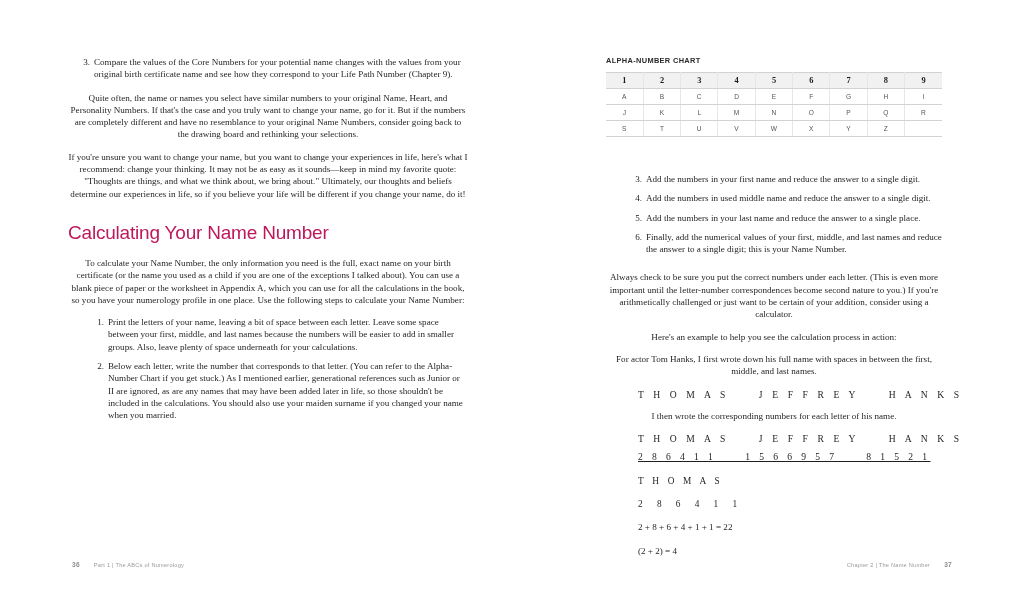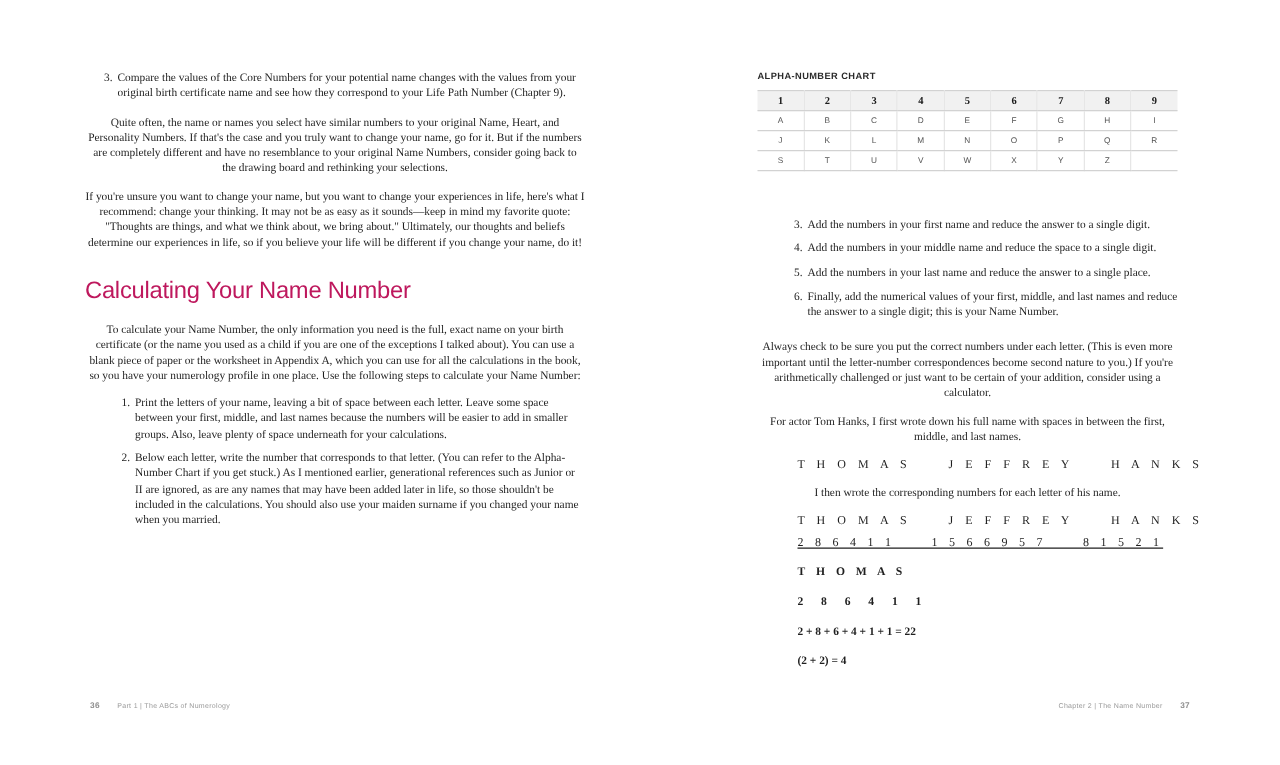--- a/index.html
+++ b/index.html
@@ -267,47 +267,48 @@
         </tbody>
       </table>
 
       <ol class="steps indented" style="margin-top:36px;">
         <li>
           <span class="num">3.</span>
           <span>Add the numbers in your first name and reduce the answer to a single digit.</span>
         </li>
         <li>
           <span class="num">4.</span>
-          <span>Add the numbers in your middle name and reduce the space to a single digit.</span>
+          <span>Add the numbers in used middle name and reduce the answer to a single digit.</span>
         </li>
         <li>
           <span class="num">5.</span>
           <span>Add the numbers in your last name and reduce the answer to a single place.</span>
         </li>
         <li>
           <span class="num">6.</span>
           <span>Finally, add the numerical values of your first, middle, and last names and reduce the answer to a single digit; this is your Name Number.</span>
         </li>
       </ol>
 
       <p class="body" style="margin-top:16px;">Always check to be sure you put the correct numbers under each letter. (This is even more important until the letter-number correspondences become second nature to you.) If you're arithmetically challenged or just want to be certain of your addition, consider using a calculator.</p>
 
+      <p class="body">Here's an example to help you see the calculation process in action:</p>
 
       <p class="body">For actor Tom Hanks, I first wrote down his full name with spaces in between the first, middle, and last names.</p>
 
       <div class="spaced" style="margin-top:11px;">T H O M A S     J E F F R E Y     H A N K S</div>
 
       <p class="body">I then wrote the corresponding numbers for each letter of his name.</p>
 
       <div class="spaced" style="margin-top:11px; margin-bottom:6px;">T H O M A S     J E F F R E Y     H A N K S</div>
 
       <div class="spaced nums" style="margin-bottom:11px;">2 8 6 4 1 1     1 5 6 6 9 5 7     8 1 5 2 1</div>
 
 
-      <div class="calc-block" style="font-weight:bold;">
+      <div class="calc-block" style="">
         <div class="nm">T H O M A S</div>
         <div class="nm">2  8  6  4  1  1</div>
         <div class="eq">2 + 8 + 6 + 4 + 1 + 1 = 22</div>
         <div class="eq">(2 + 2) = 4</div>
       </div>
 
     </div>
 
     <div class="footer footer-right">
       <span>Chapter 2 | The Name Number</span>

